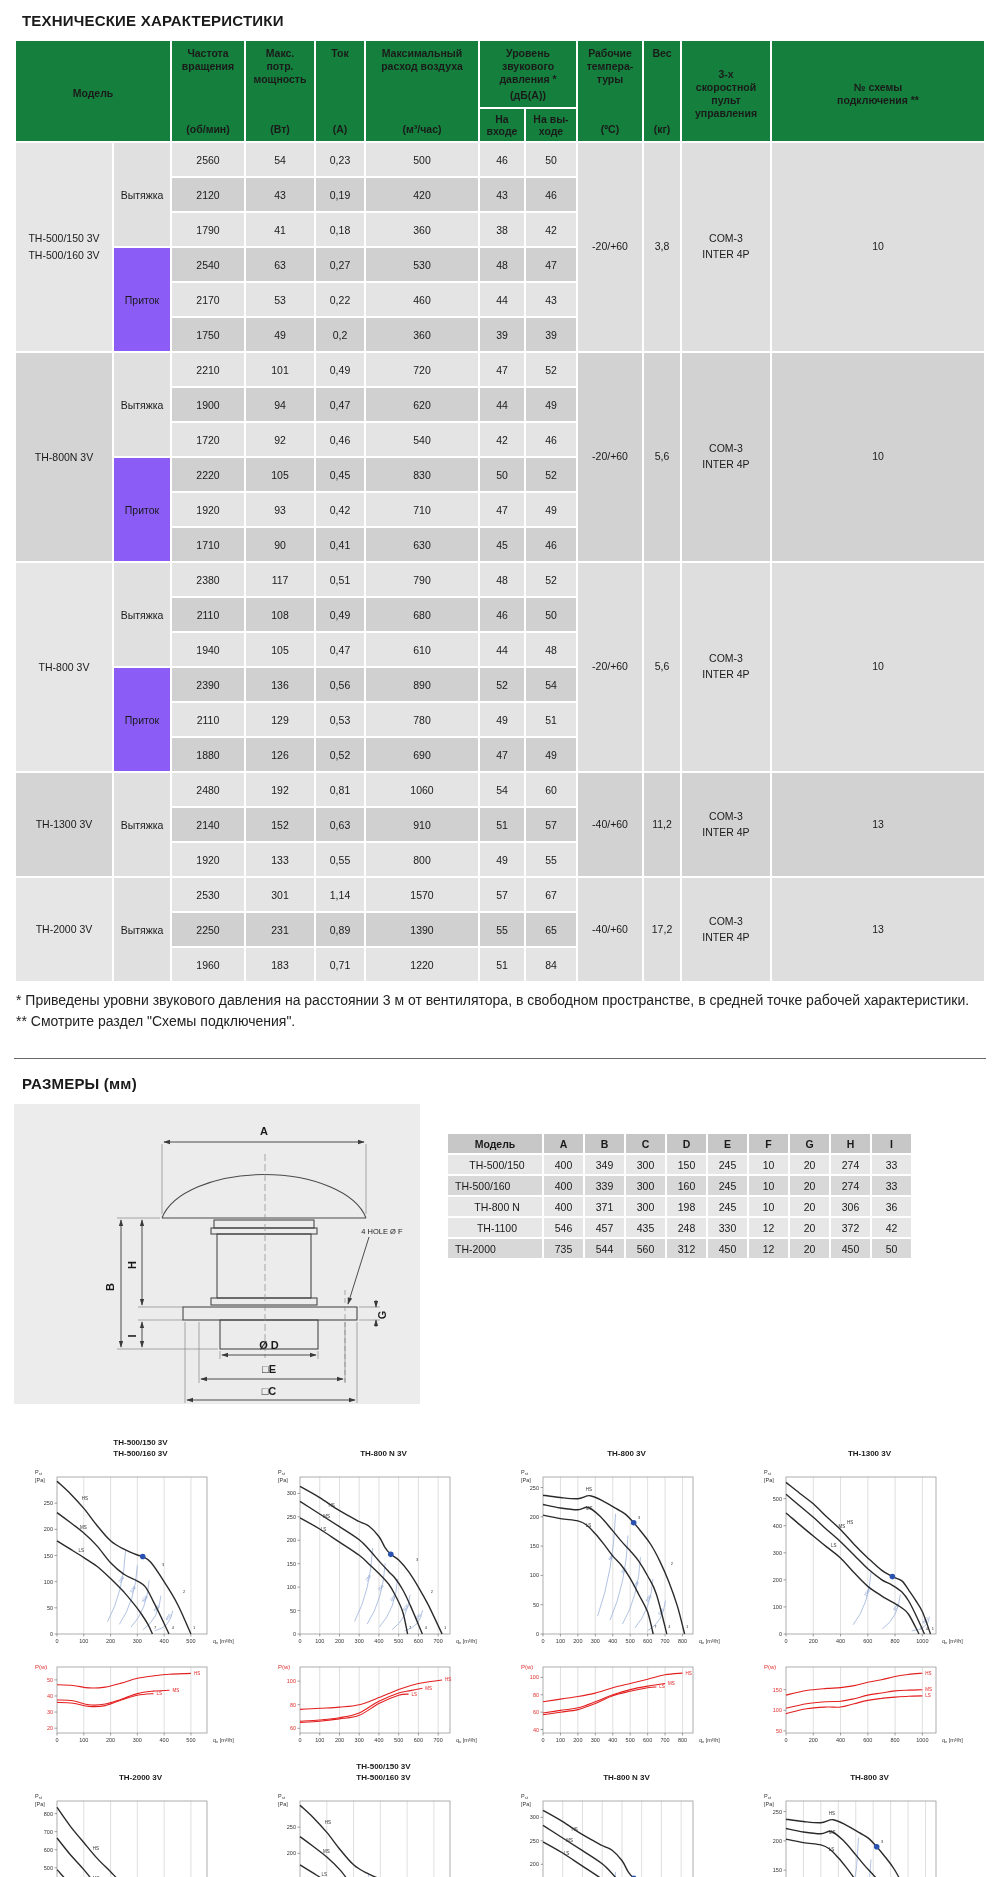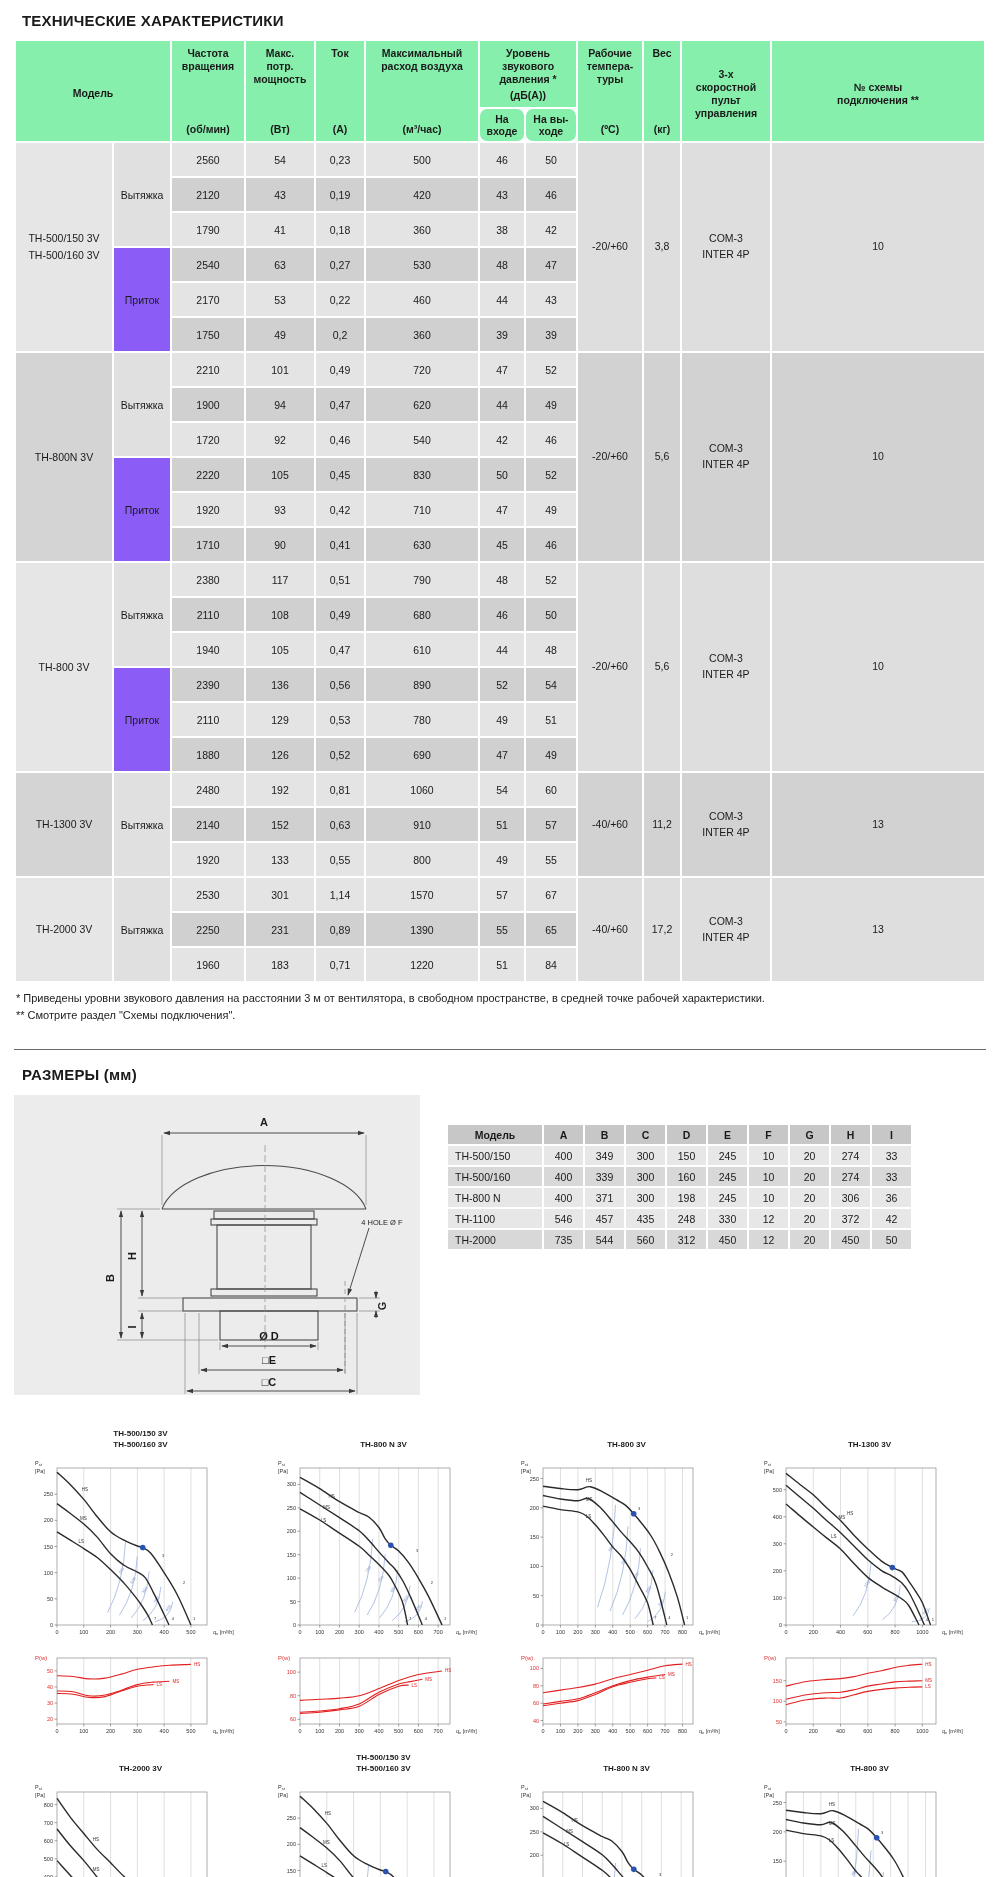--- a/index.html
+++ b/index.html
@@ -2,43 +2,43 @@
 <html><head>
 <meta charset="utf-8">
 <style>
   html,body{margin:0;padding:0;background:#fff;color:#1a1a1a;
     font-family:"Liberation Sans",sans-serif;}
   .page{width:1000px;padding:10px 14px 20px;box-sizing:border-box;}
   .doc-title{font-size:15px;font-weight:bold;letter-spacing:.2px;margin:2px 8px 10px;}
   
   table.spec{border-collapse:separate;border-spacing:2px;width:972px;table-layout:fixed;}
   table.spec th,table.spec td{font-size:10.5px;text-align:center;vertical-align:middle;padding:0 2px;}
-  table.spec th{background:#86efac;font-weight:bold;}
+  table.spec th{background:#15803d;font-weight:bold;}
   .hcell{display:flex;flex-direction:column;justify-content:space-between;align-items:center;height:100%;}
   .hcell .ttl{white-space:pre-line;padding-top:6px;line-height:1.25;}
   .hcell .unit{padding-bottom:6px;}
-  th.h1{height:66px;} th.h2{height:32px;border-radius:7px;}
+  th.h1{height:66px;} th.h2{height:32px;}
   td.val{height:33px;}
   td.val.lt{background:#e4e4e4;} td.val.dk{background:#d0d0d0;}
   td.model{background:#e6e6e6;white-space:pre-line;line-height:1.6;font-size:10.5px;}
   td.model.alt{background:#d4d4d4;}
   td.mode{background:#e0e0e0;} td.mode.alt{background:#8b5cf6;}
   td.info{background:#dedede;white-space:pre-line;line-height:1.5;}
   td.info.alt{background:#d2d2d2;}
-  .footnotes{margin:7px 2px 0;font-size:11px;line-height:1.5;color:#222;}
+  .footnotes{margin:7px 2px 0;font-size:14px;line-height:1.5;color:#222;}
   .divider{border-top:1px solid #6a6a6a;margin:26px 0 16px;}
   
   .dims-wrap{display:flex;align-items:flex-start;margin-top:12px;}
   .draw-panel{background:#ececec;}
   table.dims{border-collapse:separate;border-spacing:2px;margin-left:26px;margin-top:28px;}
   table.dims th,table.dims td{font-size:10.5px;text-align:center;padding:0 3px;height:19px;}
   table.dims th{background:#c7c7c7;font-weight:bold;}
   table.dims th.mcol{width:88px;} table.dims th.ncol{width:33px;}
   table.dims td.m{text-align:left;padding-left:7px;}
-  table.dims tr.lt td{background:#e7e7e7;} table.dims tr.dk td{background:#d8d8d8;}
+  table.dims tr.lt td{background:#e7e7e7;text-align:center;} table.dims tr.dk td{background:#d8d8d8;}
   
   .charts{display:grid;grid-template-columns:repeat(4,241px);gap:6px 2px;margin:30px 0 0 6px;}
   .chart{display:flex;flex-direction:column;align-items:center;}
   .chart-title{font-size:8px;font-weight:bold;text-align:center;height:26px;
     display:flex;flex-direction:column;justify-content:flex-end;line-height:1.35;margin-bottom:2px;}
   svg text{font-family:"Liberation Sans",sans-serif;}
 </style>
 </head>
 <body>
 

